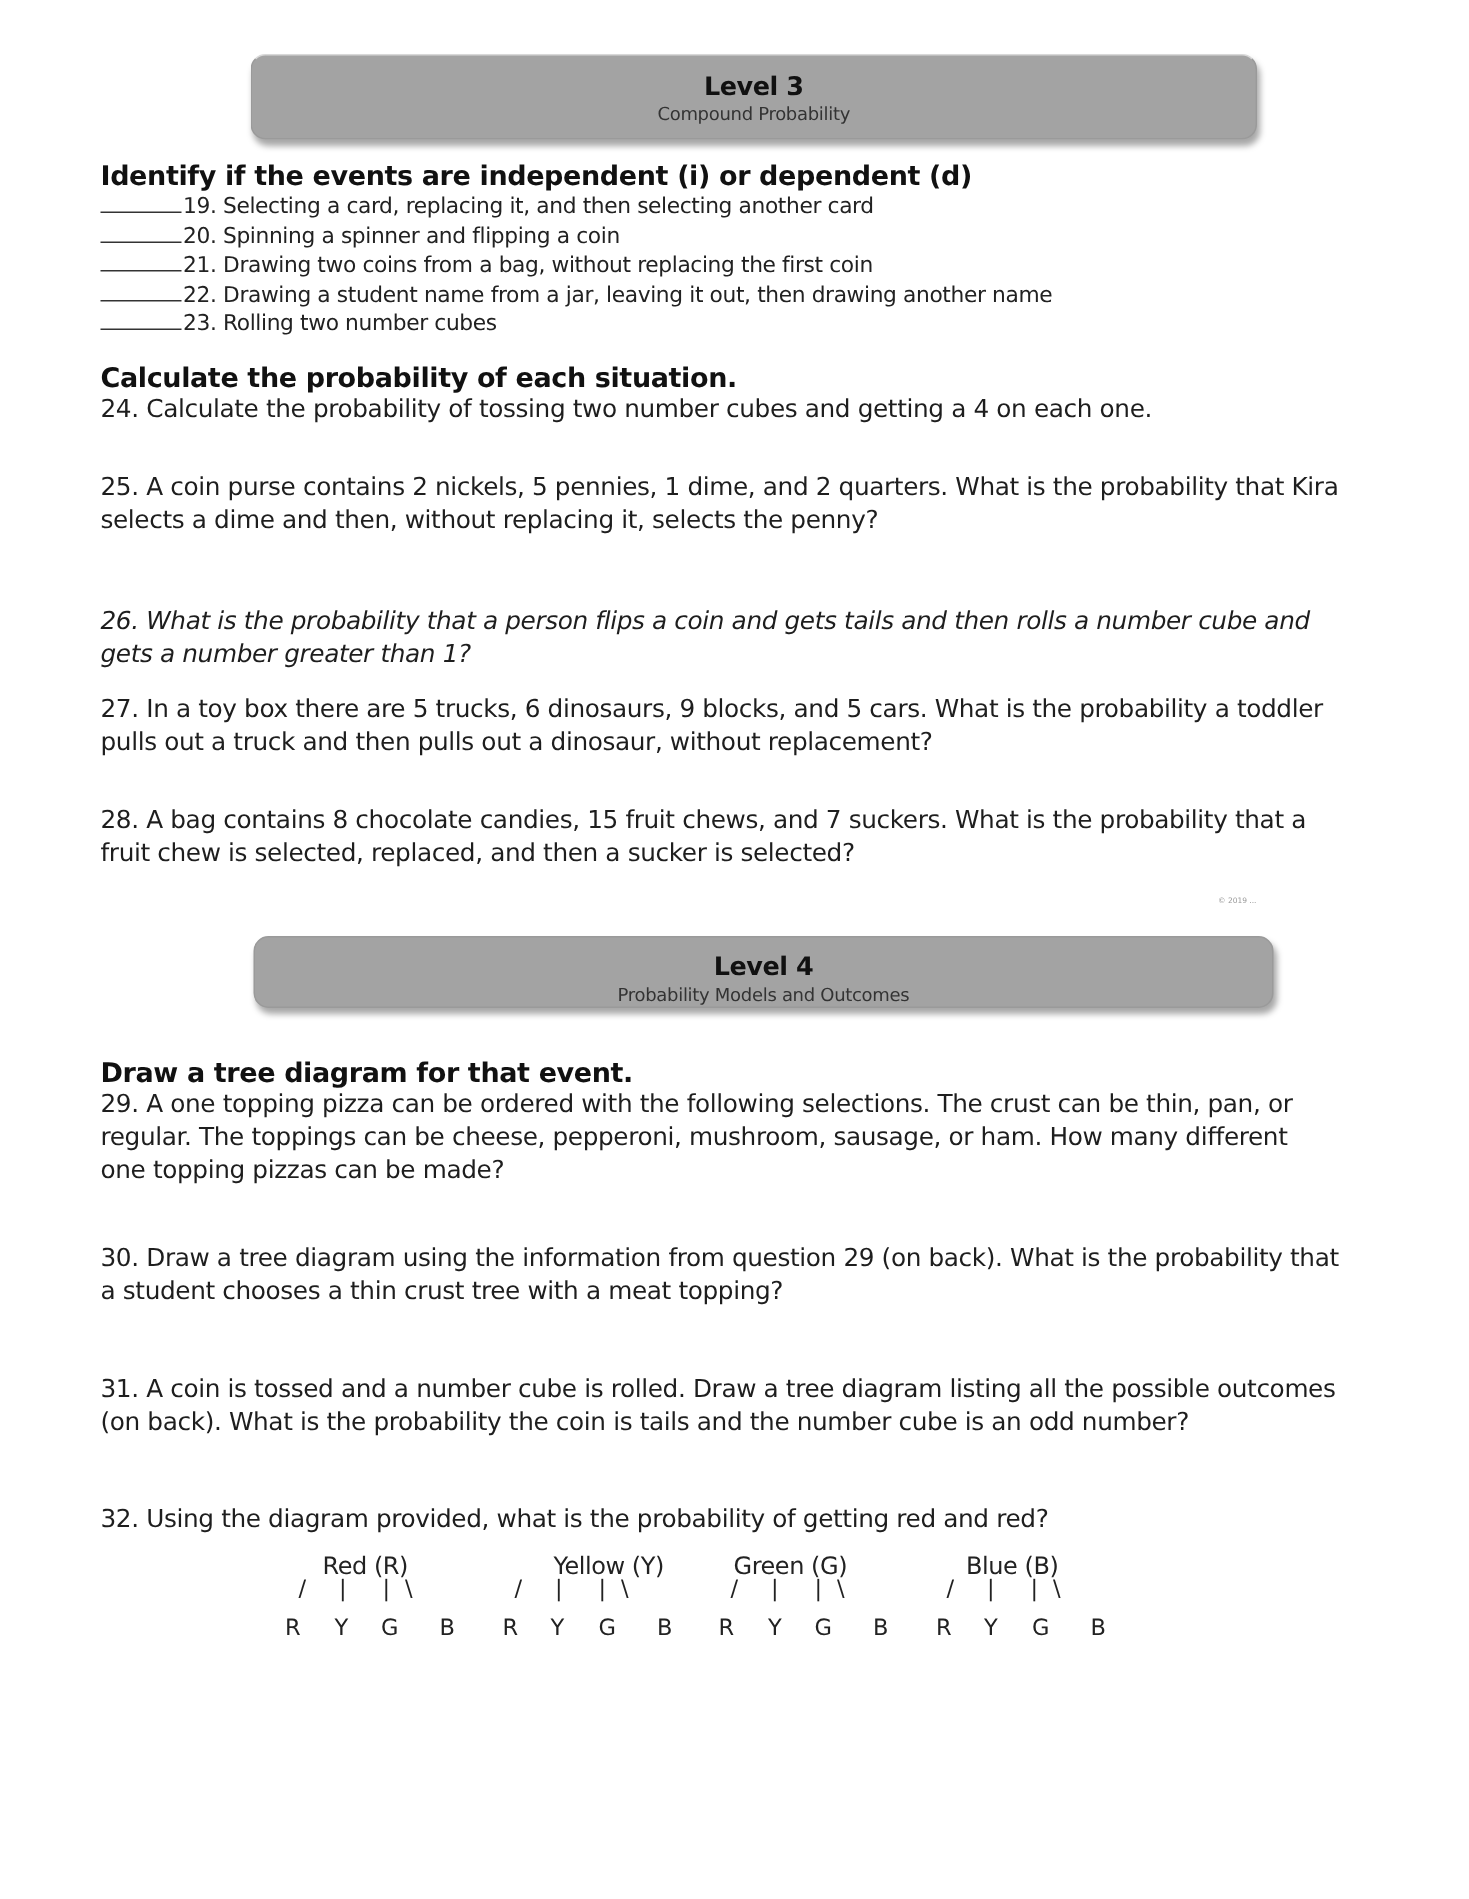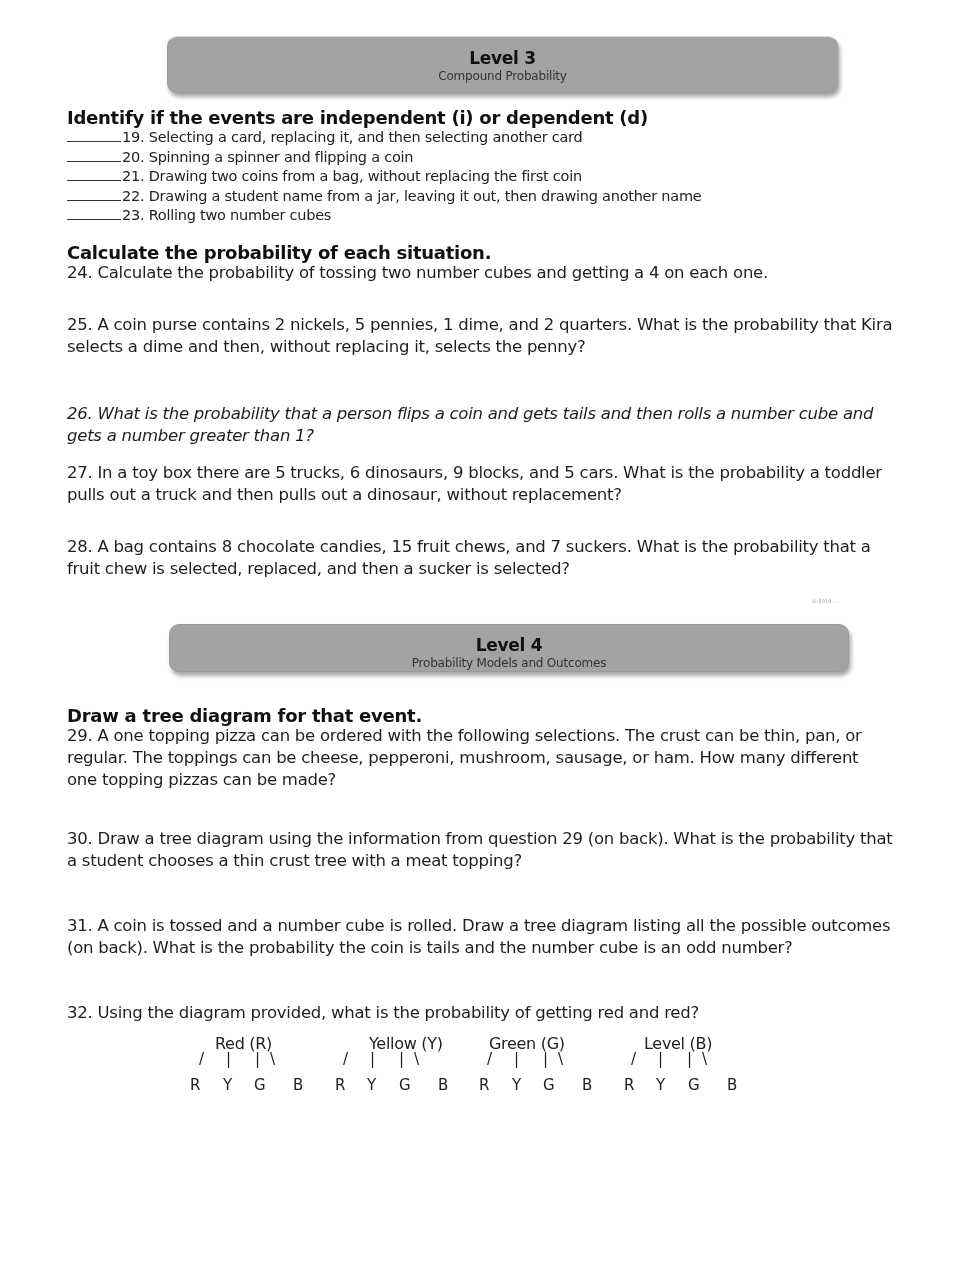--- a/index.html
+++ b/index.html
@@ -194,21 +194,21 @@
   <div class="tree-label" style="left:489px; top:1034px;">Green (G)</div>
   <div class="branch" style="left:487px; top:1050px;">/</div>
   <div class="branch" style="left:514px; top:1050px;">|</div>
   <div class="branch" style="left:543px; top:1050px;">|</div>
   <div class="branch" style="left:558px; top:1050px;">\</div>
   <div class="leaf" style="left:479px; top:1076px;">R</div>
   <div class="leaf" style="left:512px; top:1076px;">Y</div>
   <div class="leaf" style="left:543px; top:1076px;">G</div>
   <div class="leaf" style="left:582px; top:1076px;">B</div>
 
-  <div class="tree-label" style="left:644px; top:1034px;">Level (B)</div>
+  <div class="tree-label" style="left:644px; top:1034px;">Blue (B)</div>
   <div class="branch" style="left:631px; top:1050px;">/</div>
   <div class="branch" style="left:658px; top:1050px;">|</div>
   <div class="branch" style="left:687px; top:1050px;">|</div>
   <div class="branch" style="left:702px; top:1050px;">\</div>
   <div class="leaf" style="left:624px; top:1076px;">R</div>
   <div class="leaf" style="left:656px; top:1076px;">Y</div>
   <div class="leaf" style="left:688px; top:1076px;">G</div>
   <div class="leaf" style="left:727px; top:1076px;">B</div>
 </div>
 

